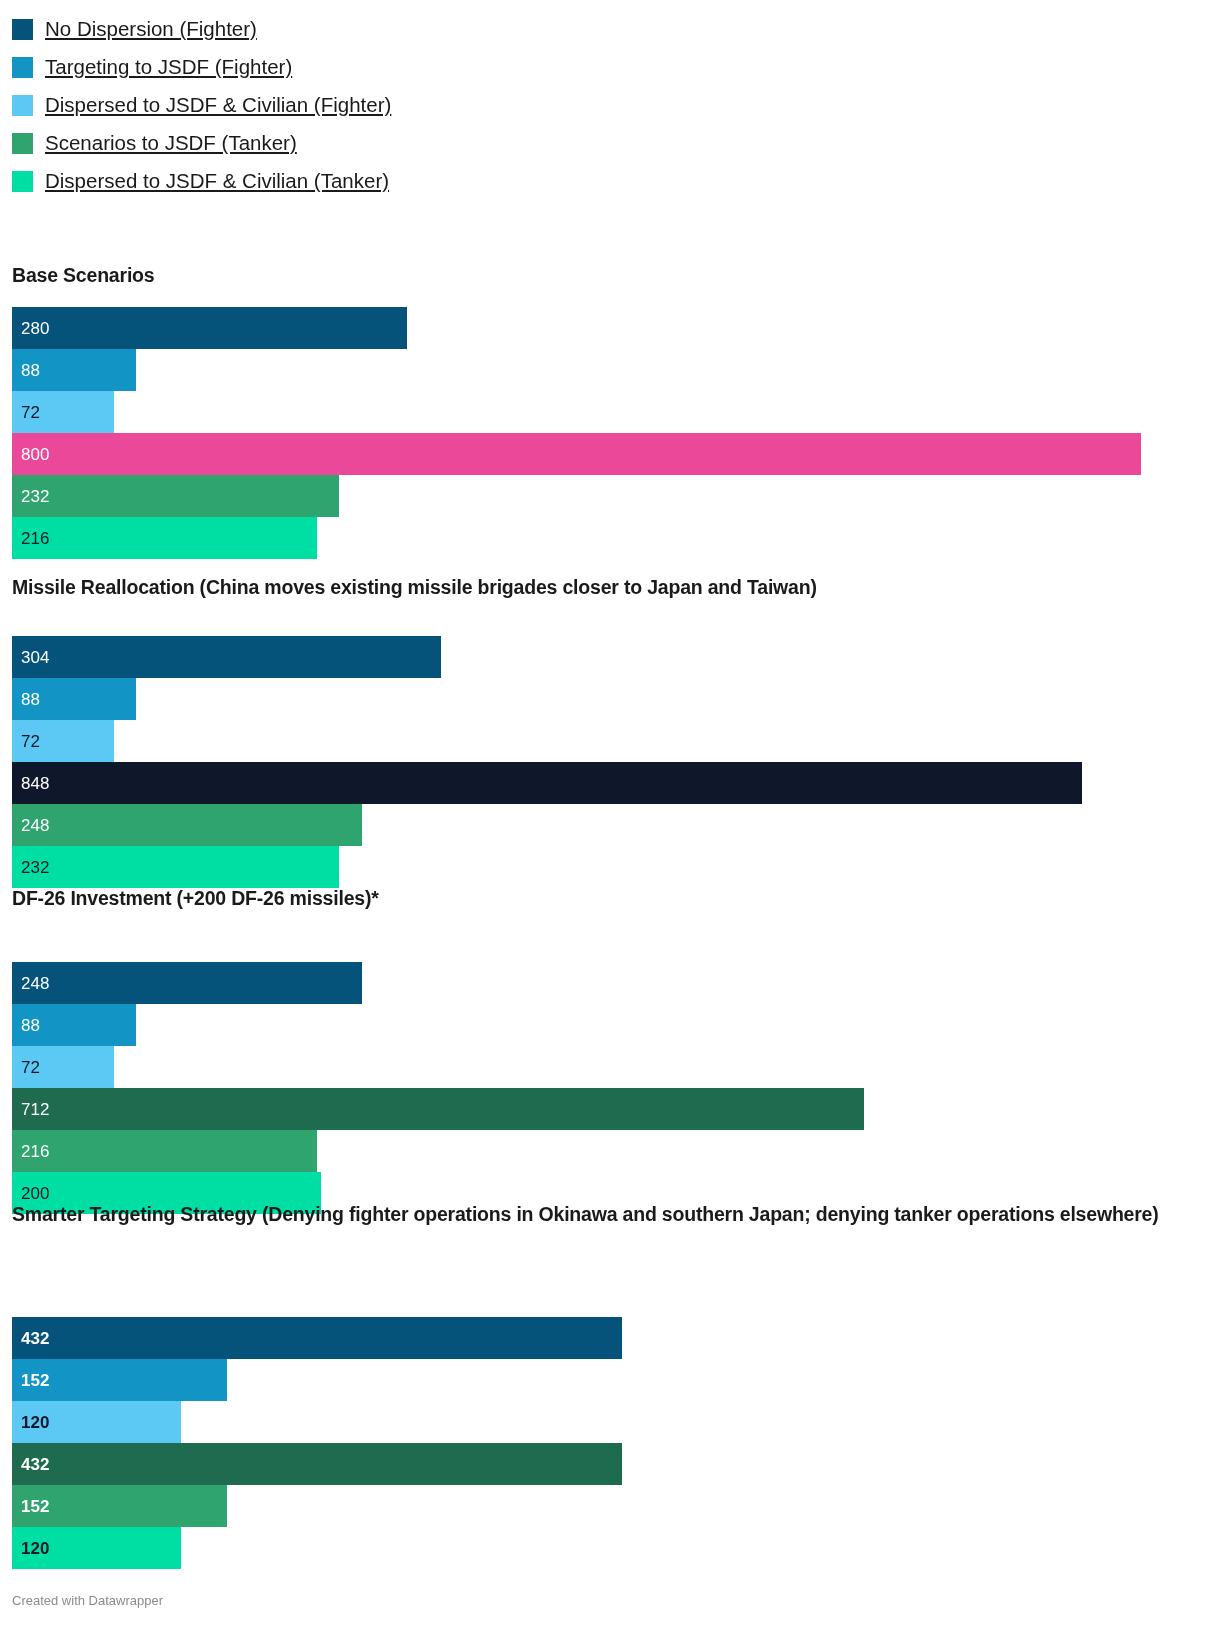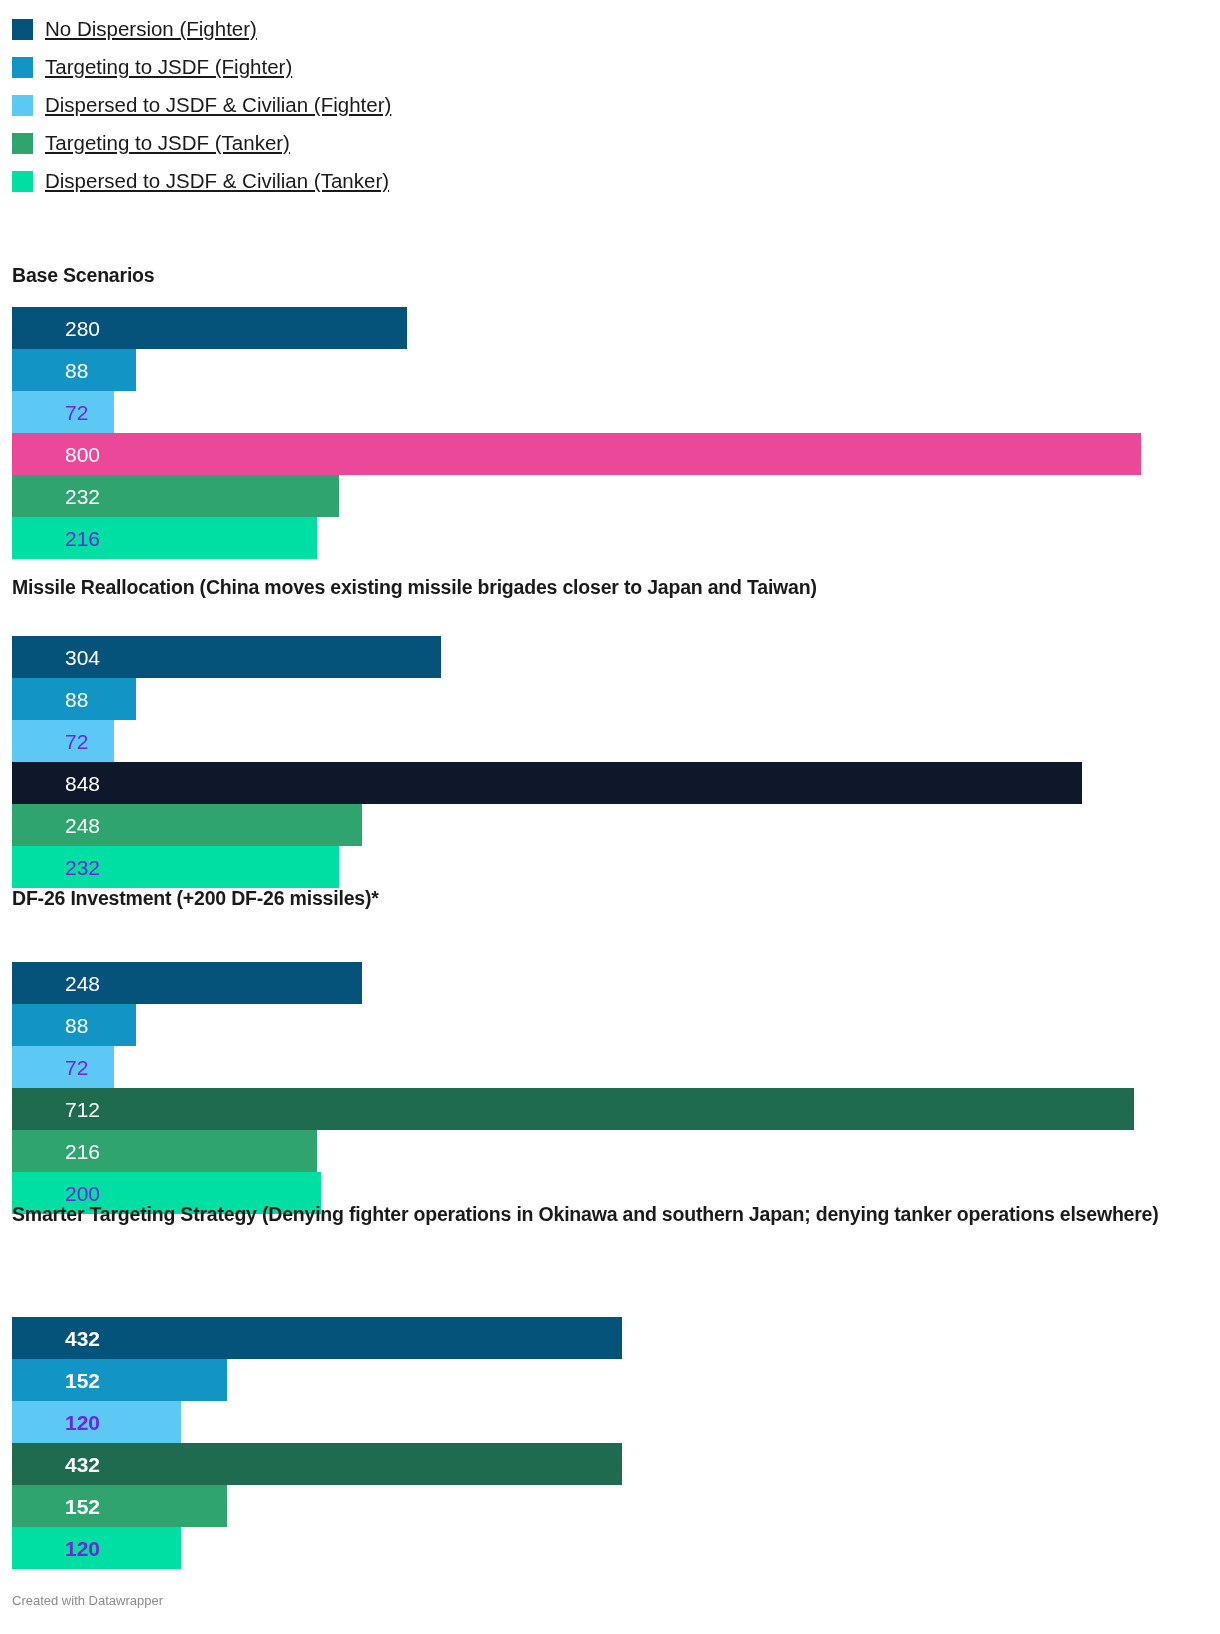--- a/index.html
+++ b/index.html
@@ -72,28 +72,27 @@
   }
   .bar {
     position: absolute;
     left: 12px;
     top: 0;
     height: 42px;
     display: flex;
     align-items: center;
   }
   .bar-value {
-    font-size: 21px;
+    font-size: 17px;
     line-height: 1;
     padding-left: 9px;
     white-space: nowrap;
-    margin-left: 44px;
   }
   .val-light { color: #ffffff; }
-  .val-dark  { color: #6d28d9; }
+  .val-dark  { color: #0f172a; }
 
   
   #footer-note {
     position: absolute;
     left: 12px;
     top: 1594px;
     font-size: 13px;
     color: #8c8c8c;
     line-height: 1;
   }
@@ -109,21 +108,21 @@
     <div class="legend-item">
       <span class="legend-swatch" style="background: rgb(18, 149, 196);"></span>
       <span class="legend-label">Targeting to JSDF (Fighter)</span>
     </div>
     <div class="legend-item">
       <span class="legend-swatch" style="background: rgb(92, 201, 245);"></span>
       <span class="legend-label">Dispersed to JSDF &amp; Civilian (Fighter)</span>
     </div>
     <div class="legend-item">
       <span class="legend-swatch" style="background: rgb(47, 164, 110);"></span>
-      <span class="legend-label">Targeting to JSDF (Tanker)</span>
+      <span class="legend-label">Scenarios to JSDF (Tanker)</span>
     </div>
     <div class="legend-item">
       <span class="legend-swatch" style="background: rgb(0, 223, 163);"></span>
       <span class="legend-label">Dispersed to JSDF &amp; Civilian (Tanker)</span>
     </div>
   </div>
 
 <div id="groups-container">
     <div class="group" style="top: 262px;">
       <div class="group-title">Base Scenarios</div>
@@ -208,21 +207,21 @@
         <div class="bar" style="width: 124.217px; background: rgb(18, 149, 196);">
           <span class="bar-value val-light">88</span>
         </div>
       </div>
       <div class="bar-row">
         <div class="bar" style="width: 101.632px; background: rgb(92, 201, 245);">
           <span class="bar-value val-dark">72</span>
         </div>
       </div>
       <div class="bar-row">
-        <div class="bar" style="width: 1122px; background: rgb(31, 107, 80);">
+        <div class="bar" style="width: 852px; background: rgb(31, 107, 80);">
           <span class="bar-value val-light">712</span>
         </div>
       </div>
       <div class="bar-row">
         <div class="bar" style="width: 304.896px; background: rgb(47, 164, 110);">
           <span class="bar-value val-light">216</span>
         </div>
       </div>
       <div class="bar-row">
         <div class="bar" style="width: 309px; background: rgb(0, 223, 163);">

